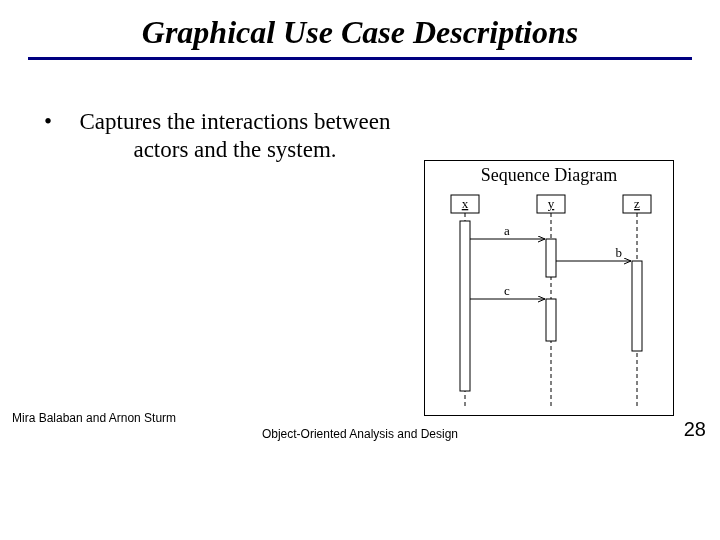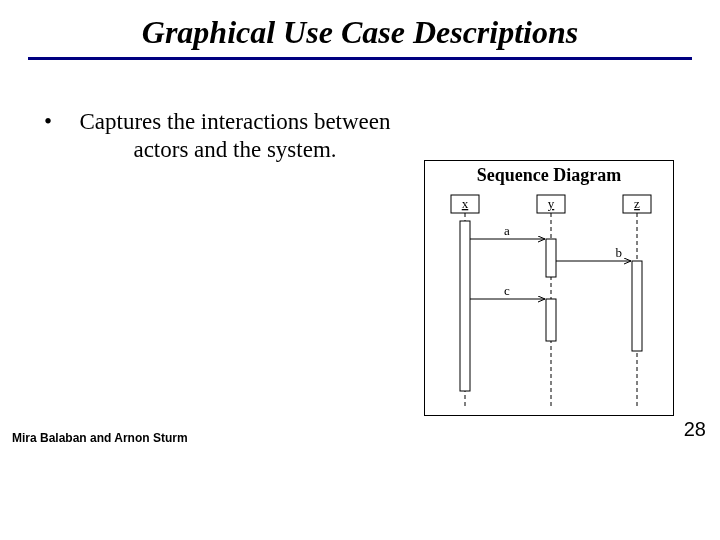--- a/index.html
+++ b/index.html
@@ -61,30 +61,29 @@
     border: 1.5px solid #000;
     box-sizing: border-box;
   }
   .seq-title {
     position: absolute;
     left: 424px;
     top: 165px;
     width: 250px;
     text-align: center;
     font-family: "Times New Roman", Times, serif;
-    font-weight: bold;
+    font-weight: normal;
     font-size: 18px;
   }
   .footer-left {
     position: absolute;
     left: 12px;
-    bottom: 6px;
+    bottom: 26px;
     font-family: Arial, Helvetica, sans-serif;
     font-size: 12px;
-    font-weight: bold;
   }
   .footer-center {
     position: absolute;
     left: 0;
     right: 0;
     bottom: 10px;
     text-align: center;
     font-family: Arial, Helvetica, sans-serif;
     font-size: 12px;
   }
@@ -154,15 +153,16 @@
       <line x1="131" y1="100" x2="206" y2="100" stroke="#000" stroke-width="1" marker-end="url(#ah)"></line>
       <text x="197" y="96" font-size="13" text-anchor="end">b</text>
 
       <line x1="45" y1="138" x2="120" y2="138" stroke="#000" stroke-width="1" marker-end="url(#ah)"></line>
       <text x="82" y="134" font-size="13" text-anchor="middle">c</text>
     </svg>
   </div>
   <div class="seq-title">Sequence Diagram</div>
 
   <div class="footer-left">Mira Balaban and Arnon Sturm</div>
+  <div class="footer-center">Object-Oriented Analysis and Design</div>
   <div class="footer-right">28</div>
 
 </div>
 
 </body></html>

